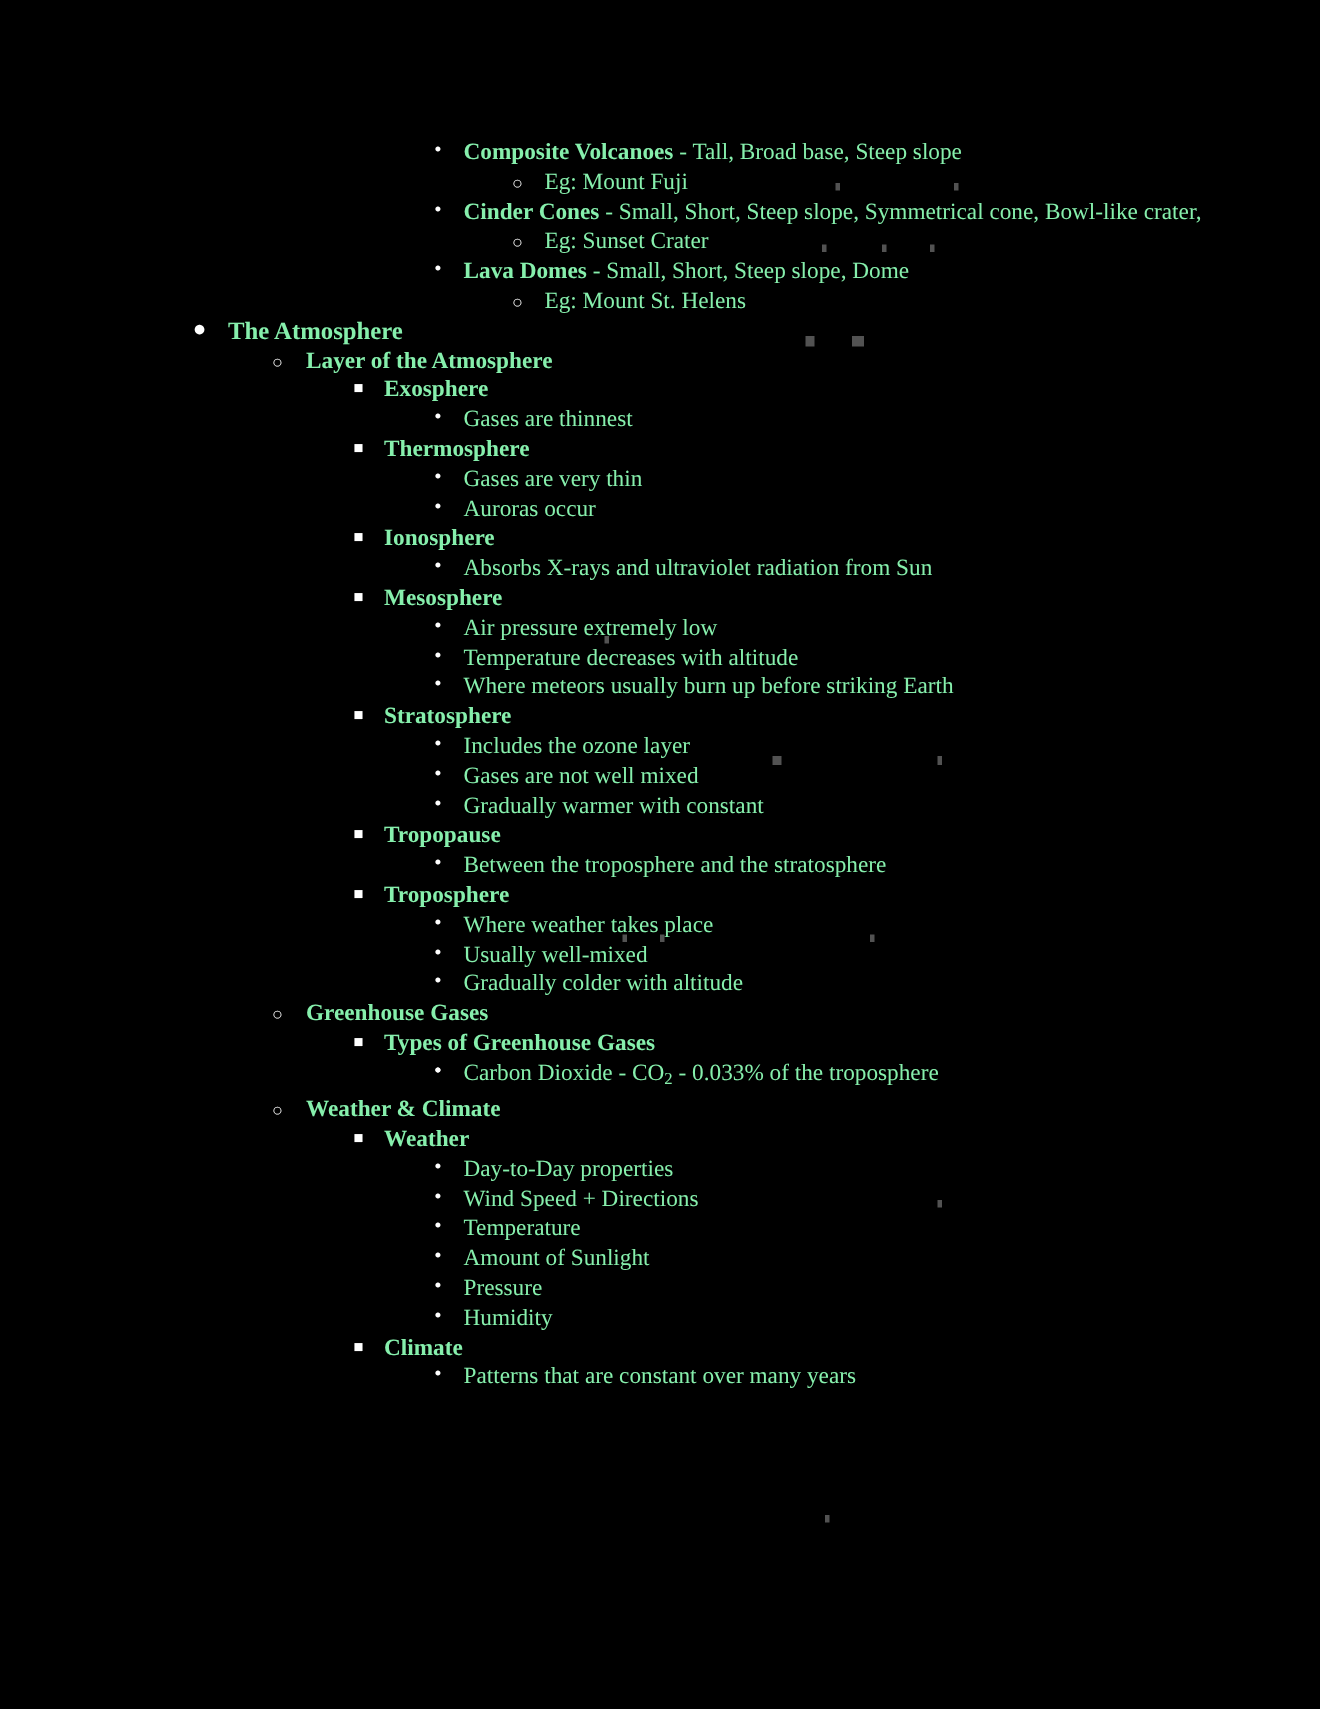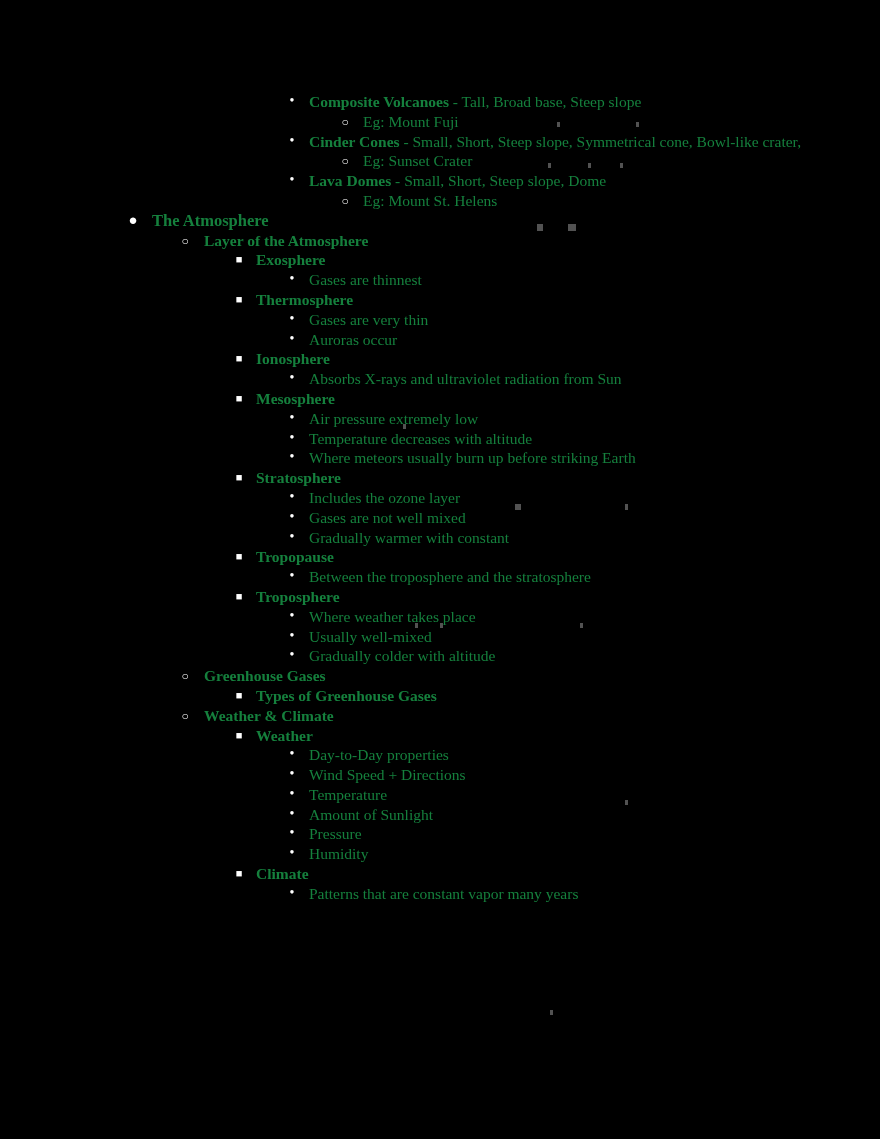--- a/index.html
+++ b/index.html
@@ -35,21 +35,21 @@
   li {
     position: relative;
     line-height: 19.8px;
     margin: 0;
     padding: 0;
   }
   
   .run {
     display: inline-block;
     position: relative;
-    color: #15803d;
+    color: #86efac;
     background: #000000;
     padding: 0 2px 0 0;
     white-space: normal;
   }
   .bullet {
     position: absolute;
     display: inline-block;
     text-align: center;
     color: #ffffff;
   }
@@ -231,20 +231,21 @@
       </li>
       <li class="l3">
         <span class="bullet">■</span>
         <span class="run">Types of Greenhouse Gases</span>
       </li>
       <li class="l4">
         <span class="bullet">•</span>
       </li>
       <li class="l4">
         <span class="bullet">•</span>
+        <span class="run">Carbon Dioxide - CO<sub>2</sub> - 0.033% of the troposphere</span>
       </li>
       <li class="l4">
         <span class="bullet">•</span>
       </li>
 
       <li class="l2">
         <span class="bullet">○</span>
         <span class="run">Weather &amp; Climate</span>
       </li>
       <li class="l3">
@@ -275,21 +276,21 @@
         <span class="bullet">•</span>
         <span class="run">Humidity</span>
       </li>
 
       <li class="l3">
         <span class="bullet">■</span>
         <span class="run">Climate</span>
       </li>
       <li class="l4">
         <span class="bullet">•</span>
-        <span class="run">Patterns that are constant vapor many years</span>
+        <span class="run">Patterns that are constant over many years</span>
       </li>
 
     </ul>
   </div>
 
   <div class="speck" style="left:557px;top:122px;width:3px;height:5px;"></div>
   <div class="speck" style="left:636px;top:122px;width:3px;height:5px;"></div>
   <div class="speck" style="left:548px;top:163px;width:3px;height:5px;"></div>
   <div class="speck" style="left:588px;top:163px;width:3px;height:5px;"></div>
   <div class="speck" style="left:620px;top:163px;width:3px;height:5px;"></div>

